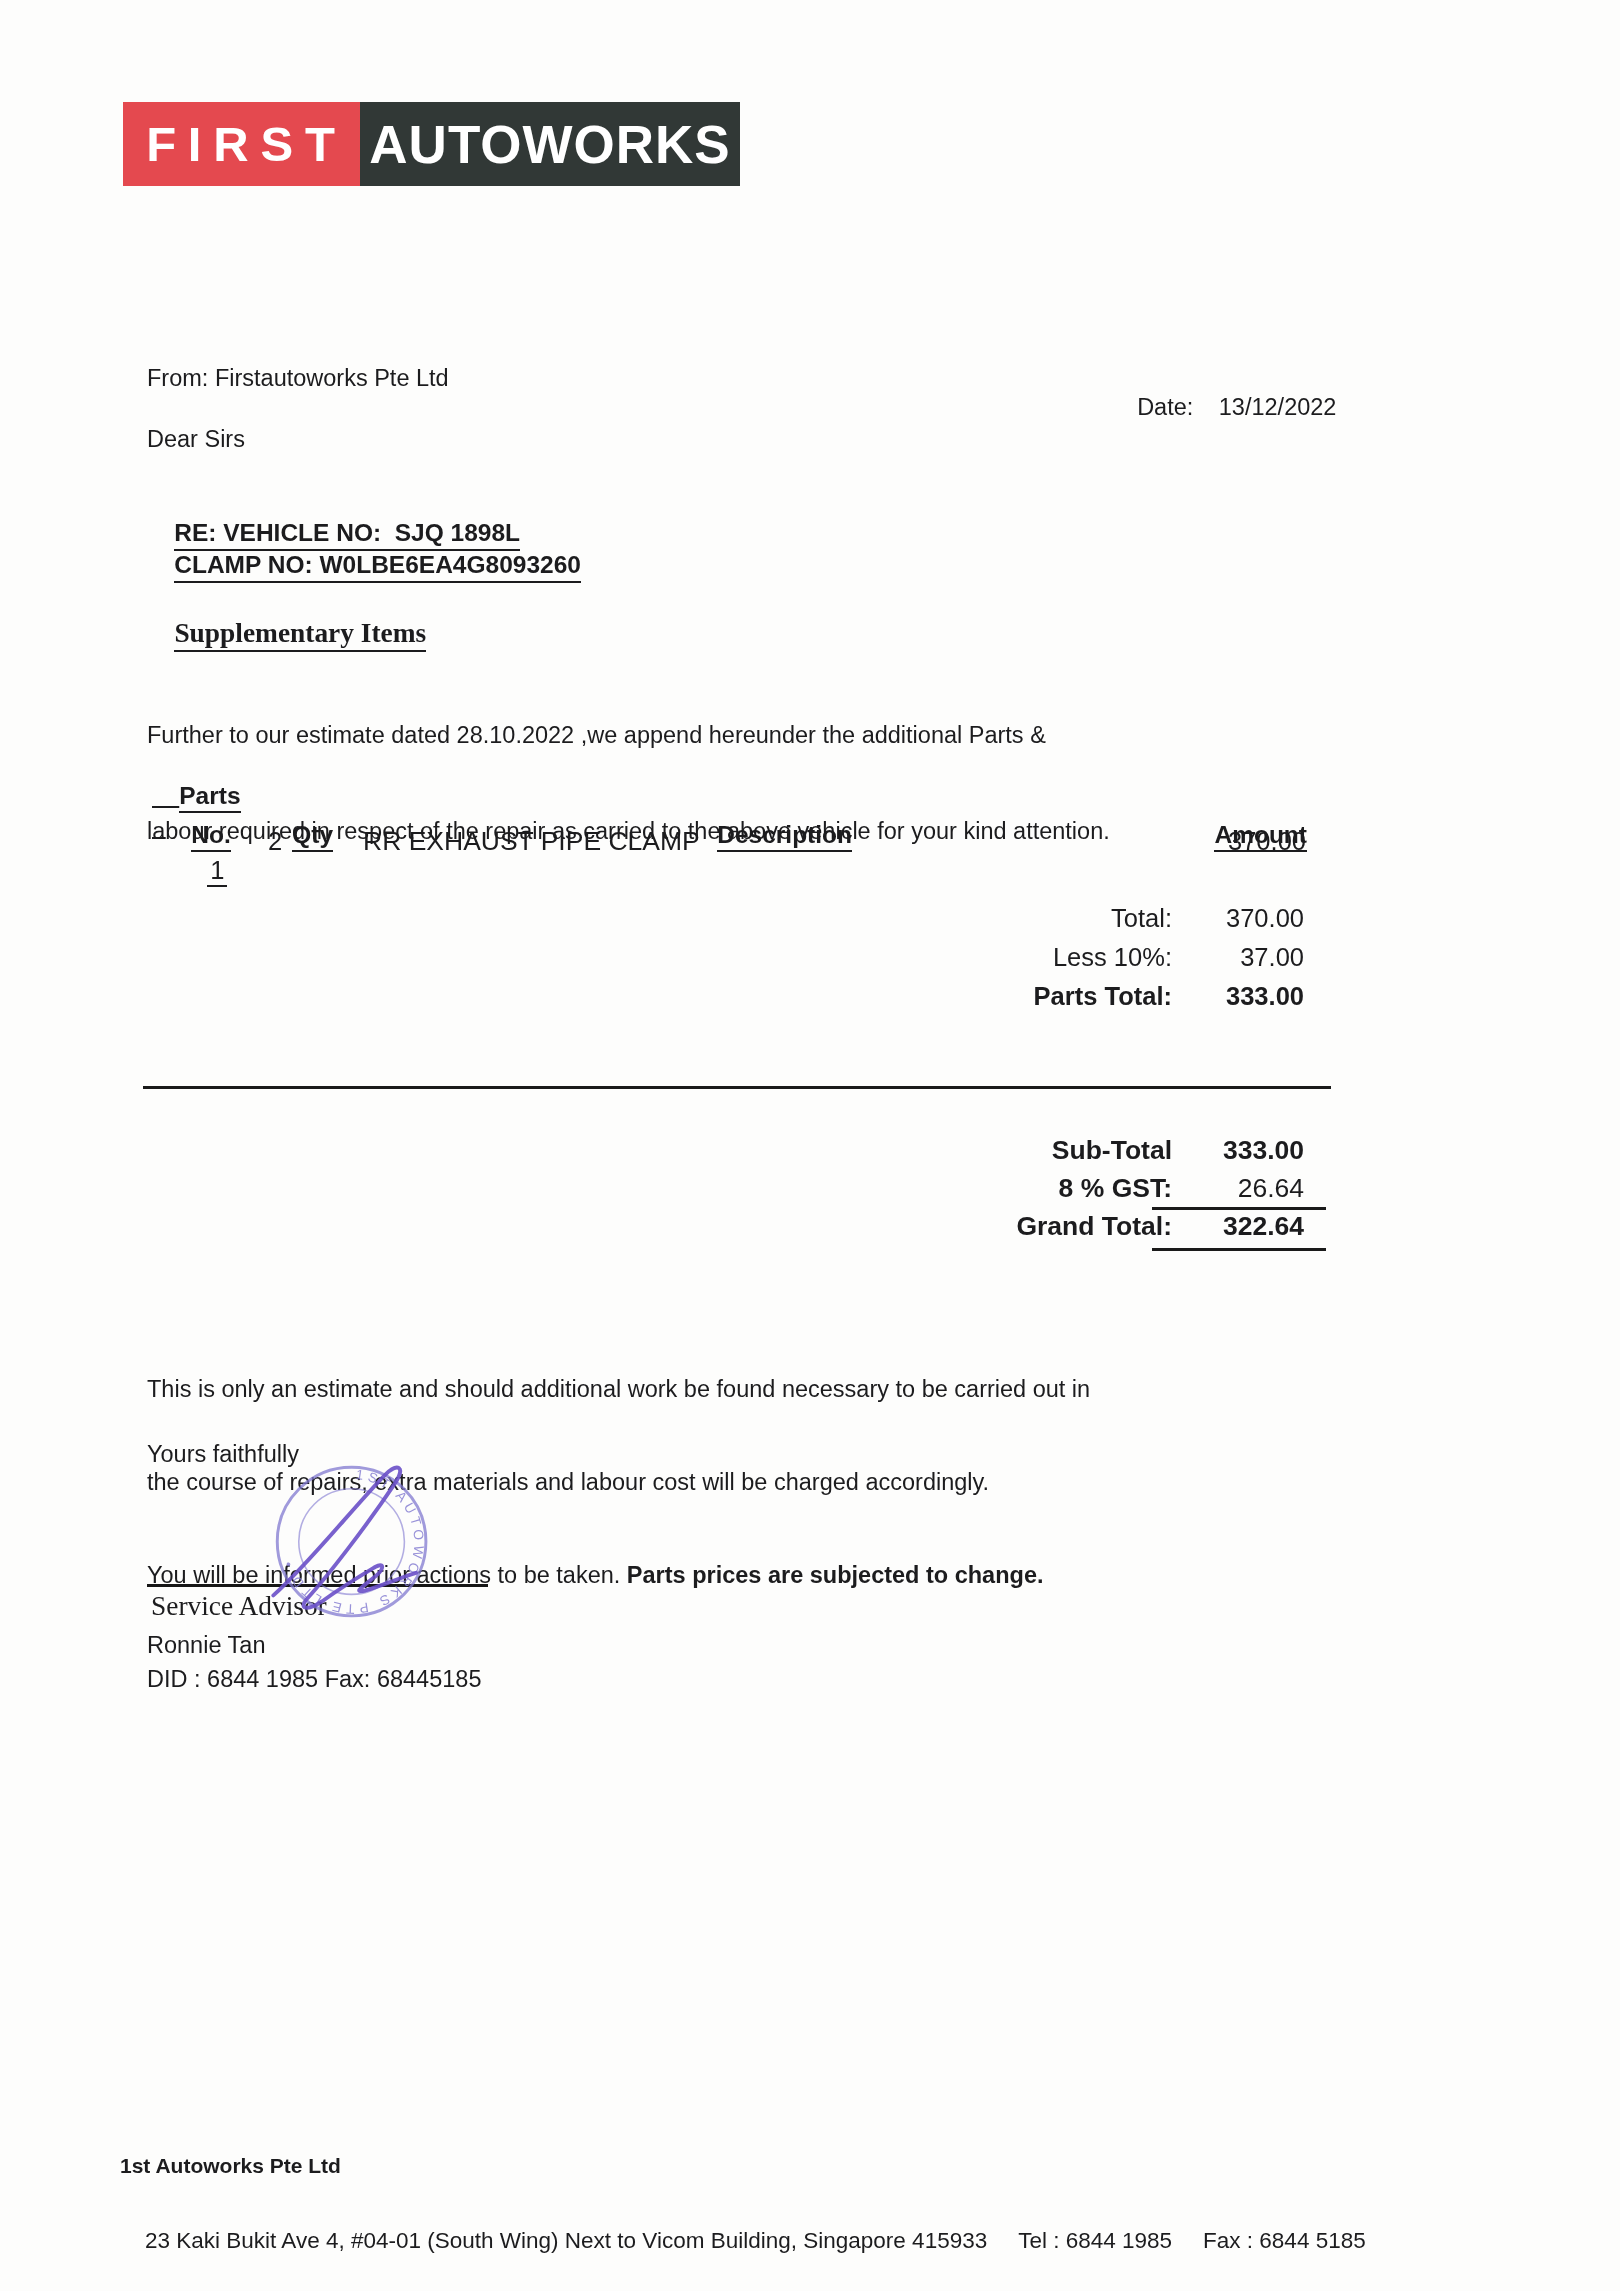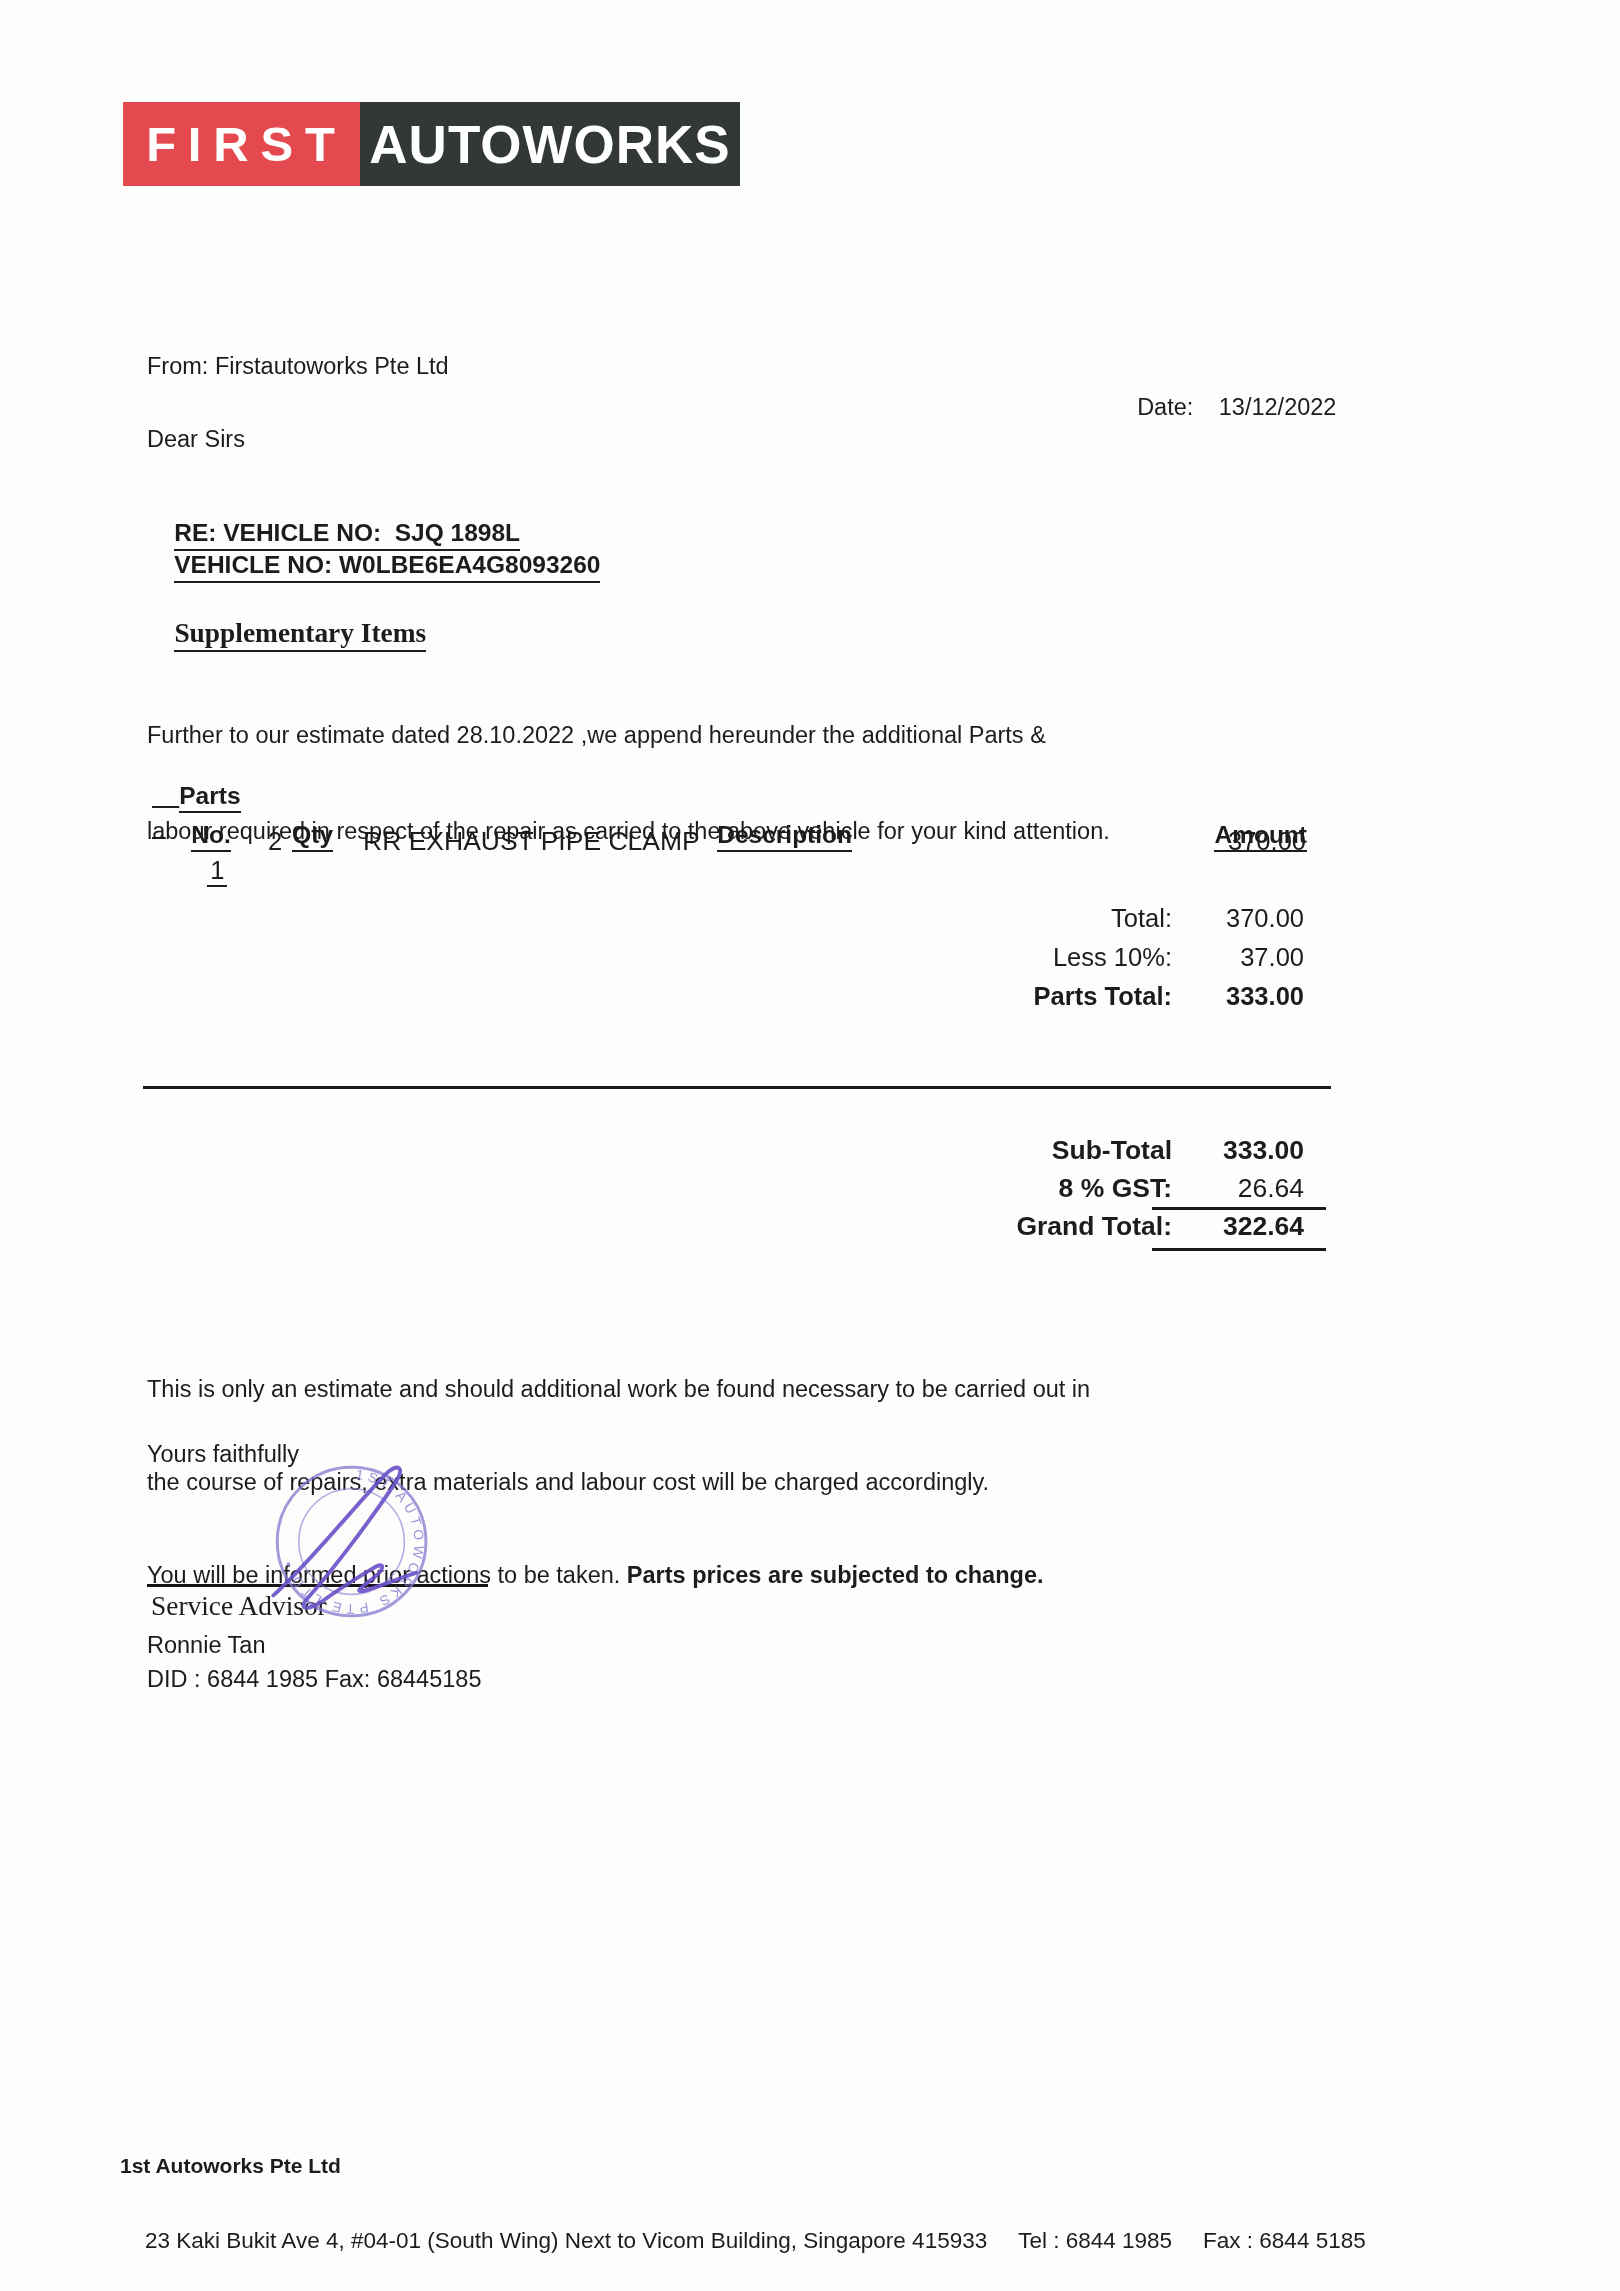--- a/index.html
+++ b/index.html
@@ -59,32 +59,32 @@
 
 <div class="page">
 
   <div class="abs logo-dark">
     <span>AUTOWORKS</span>
   </div>
   <div class="abs logo-red">
     <span>FIRST</span>
   </div>
 
-  <div class="abs t24" style="left:147px; top:352px;text-align:center;">From: Firstautoworks Pte Ltd</div>
+  <div class="abs t24" style="left:147px; top:364px;text-align:center;">From: Firstautoworks Pte Ltd</div>
   <div class="abs t24" style="left:1111px; top:364px;">
     <span>Date:</span><span style="display:inline-block; width:25.5px;"></span><span>13/12/2022</span>
   </div>
 
   <div class="abs t24" style="left:147px; top:425px;">Dear Sirs</div>
 
   <div class="abs t25b" style="left:147px; top:488px;">
     <span class="u3">RE: VEHICLE NO:  SJQ 1898L</span>
   </div>
   <div class="abs t25b" style="left:147px; top:520px;">
-    <span class="u3">VEHICLE NO: W0LBE6EA4G8093260</span>
+    <span class="u3">CLAMP NO: W0LBE6EA4G8093260</span>
   </div>
 
   <div class="abs serif" style="left:147px; top:587px; font-size:27.4px; font-weight:700;">
     <span class="u3">Supplementary Items</span>
   </div>
 
   <div class="abs intro">
     <div>Further to our estimate dated 28.10.2022 ,we append hereunder the additional Parts &amp;</div>
     <div>labour required in respect of the repair as carried to the above vehicle for your kind attention.</div>
   </div>

